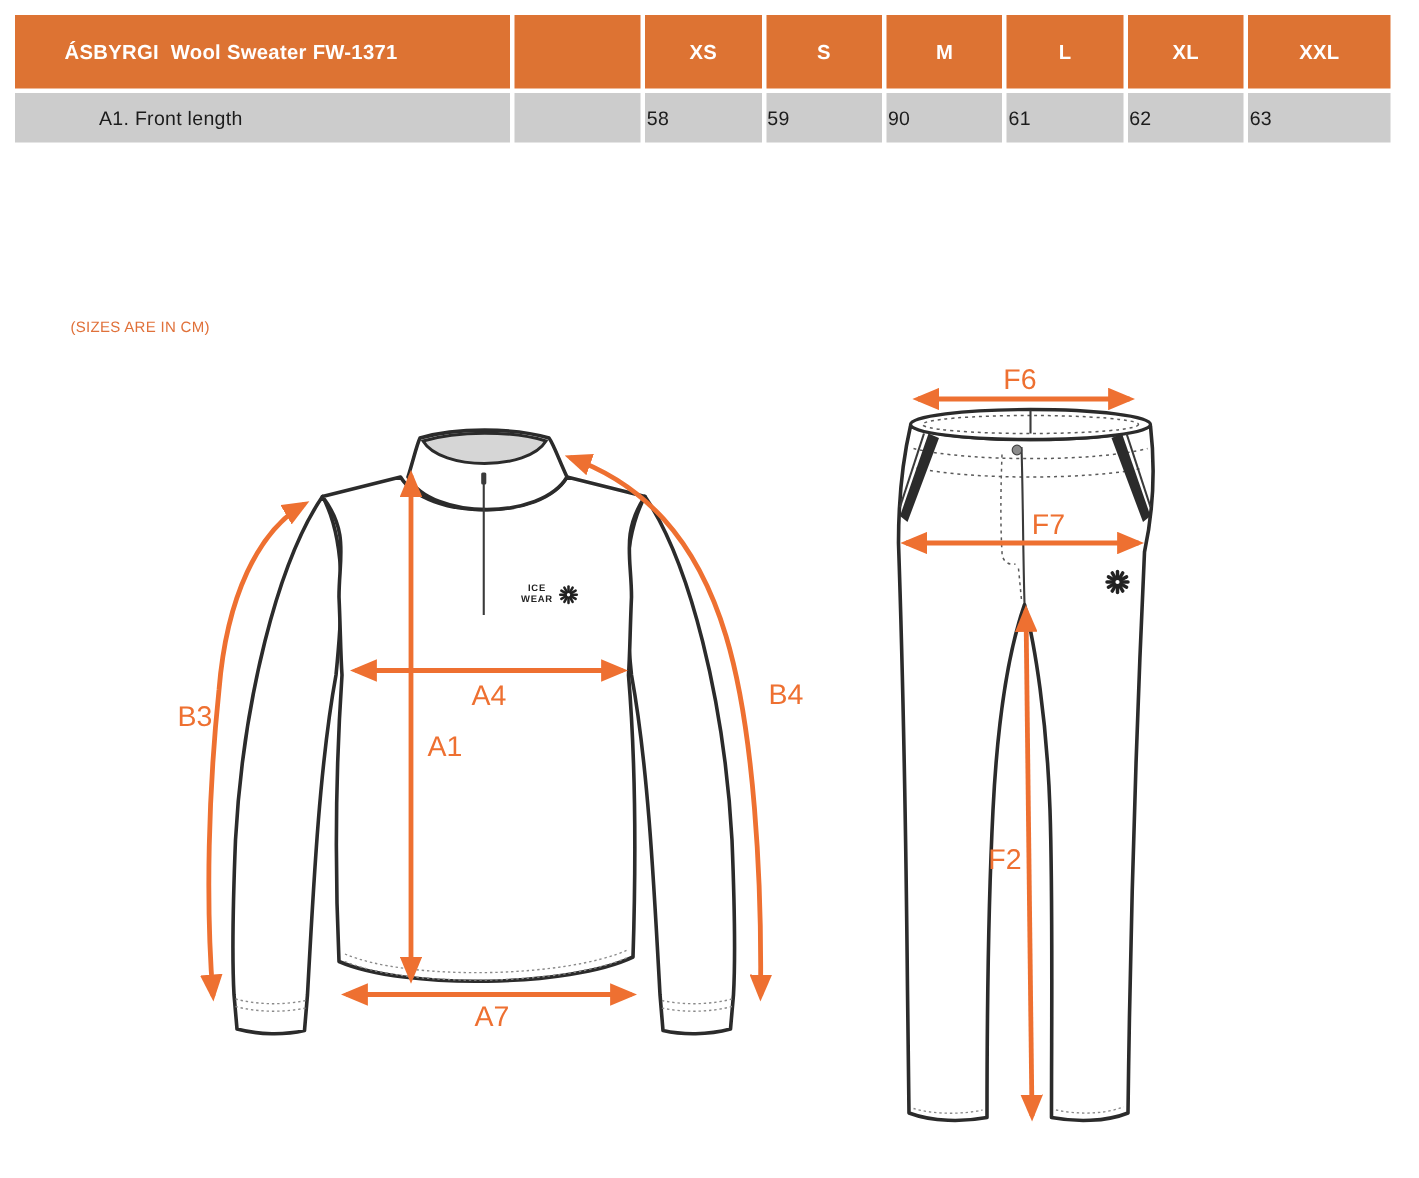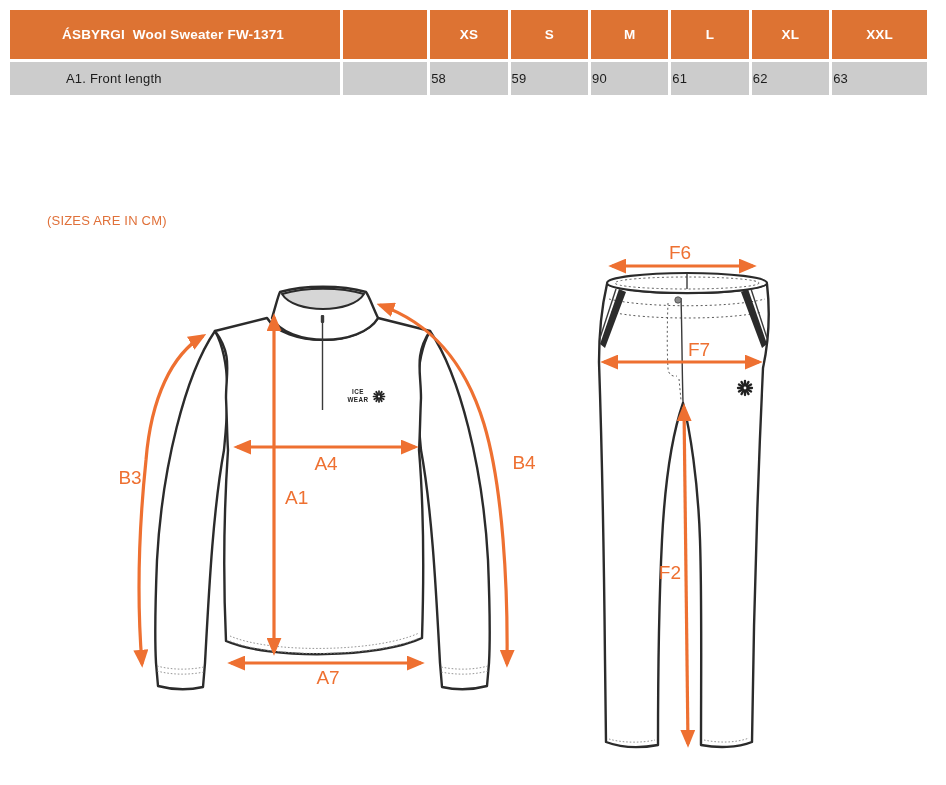--- a/index.html
+++ b/index.html
@@ -11,32 +11,32 @@
   
   table.size-table{
     position:absolute;left:7px;top:7px;width:923px;
     border-collapse:separate;border-spacing:3px;table-layout:fixed;
   }
   table.size-table th{
     background:var(--header_orange);color:#ffffff;
     font-size:13.5px;font-weight:bold;height:47px;text-align:center;
     letter-spacing:.2px;
   }
-  table.size-table th.title-cell{text-align:left;padding-left:52px;white-space:pre;}
+  table.size-table th.title-cell{text-align:left;padding-left:33px;white-space:pre;}
   table.size-table td{
     height:31px;font-size:13px;color:var(--table_text);text-align:left;
     letter-spacing:.2px;
   }
   table.size-table td.label-cell{text-align:left;padding-left:56px;margin-left:44px;}
   tr.row-dark td{background:var(--row_dark);}
   tr.row-light td{background:var(--row_light);}
   
   .cm-note{
     position:absolute;left:47px;top:213px;
-    color:var(--note_orange);font-size:13px;letter-spacing:.2px;
+    color:var(--note_orange);font-size:10px;letter-spacing:.2px;
   }
   
   svg.diagram{position:absolute;left:0;top:230px;}
   .ol{fill:#ffffff;stroke:var(--line_dark);stroke-width:2.4;stroke-linejoin:round;}
   .thin{fill:none;stroke:#3a3a3a;stroke-width:1.4;}
   .dash{fill:none;stroke:#5a5a5a;stroke-width:1;stroke-dasharray:2 2.6;}
   .dash2{fill:none;stroke:#8a8a8a;stroke-width:.9;stroke-dasharray:1.6 1.9;}
   .darkfill{fill:var(--line_dark);stroke:none;}
   .collar-open{fill:var(--collar_gray);stroke:var(--line_dark);stroke-width:2;}
   .arrow{fill:none;stroke:var(--arrow_orange);stroke-width:3.2;}

